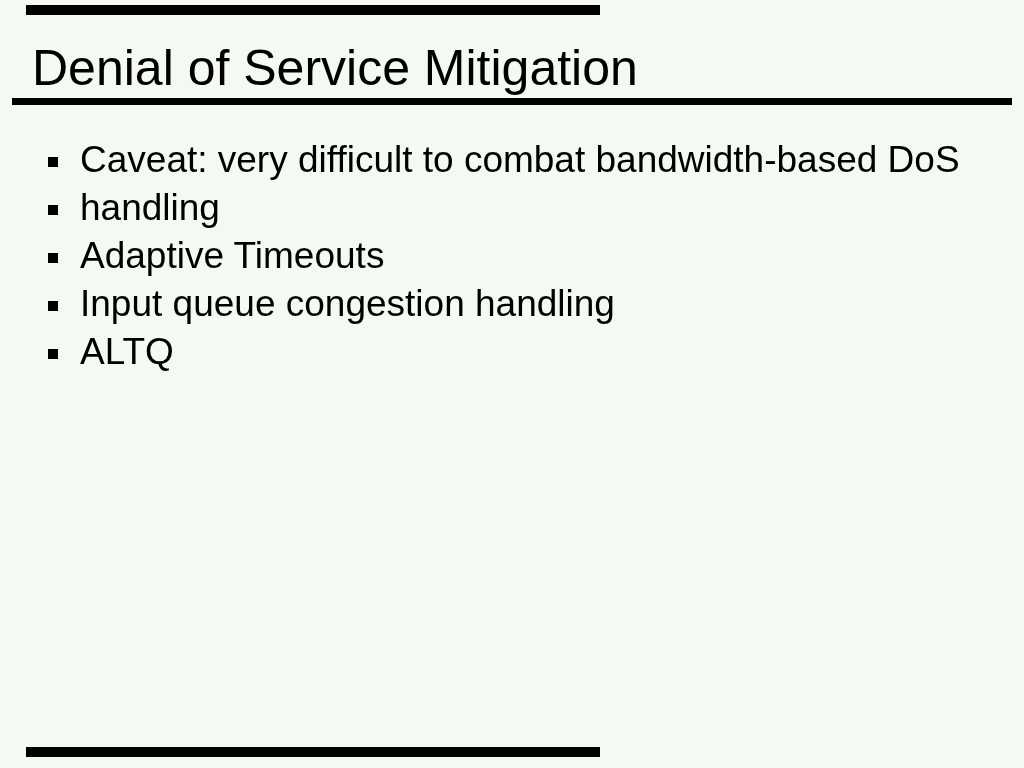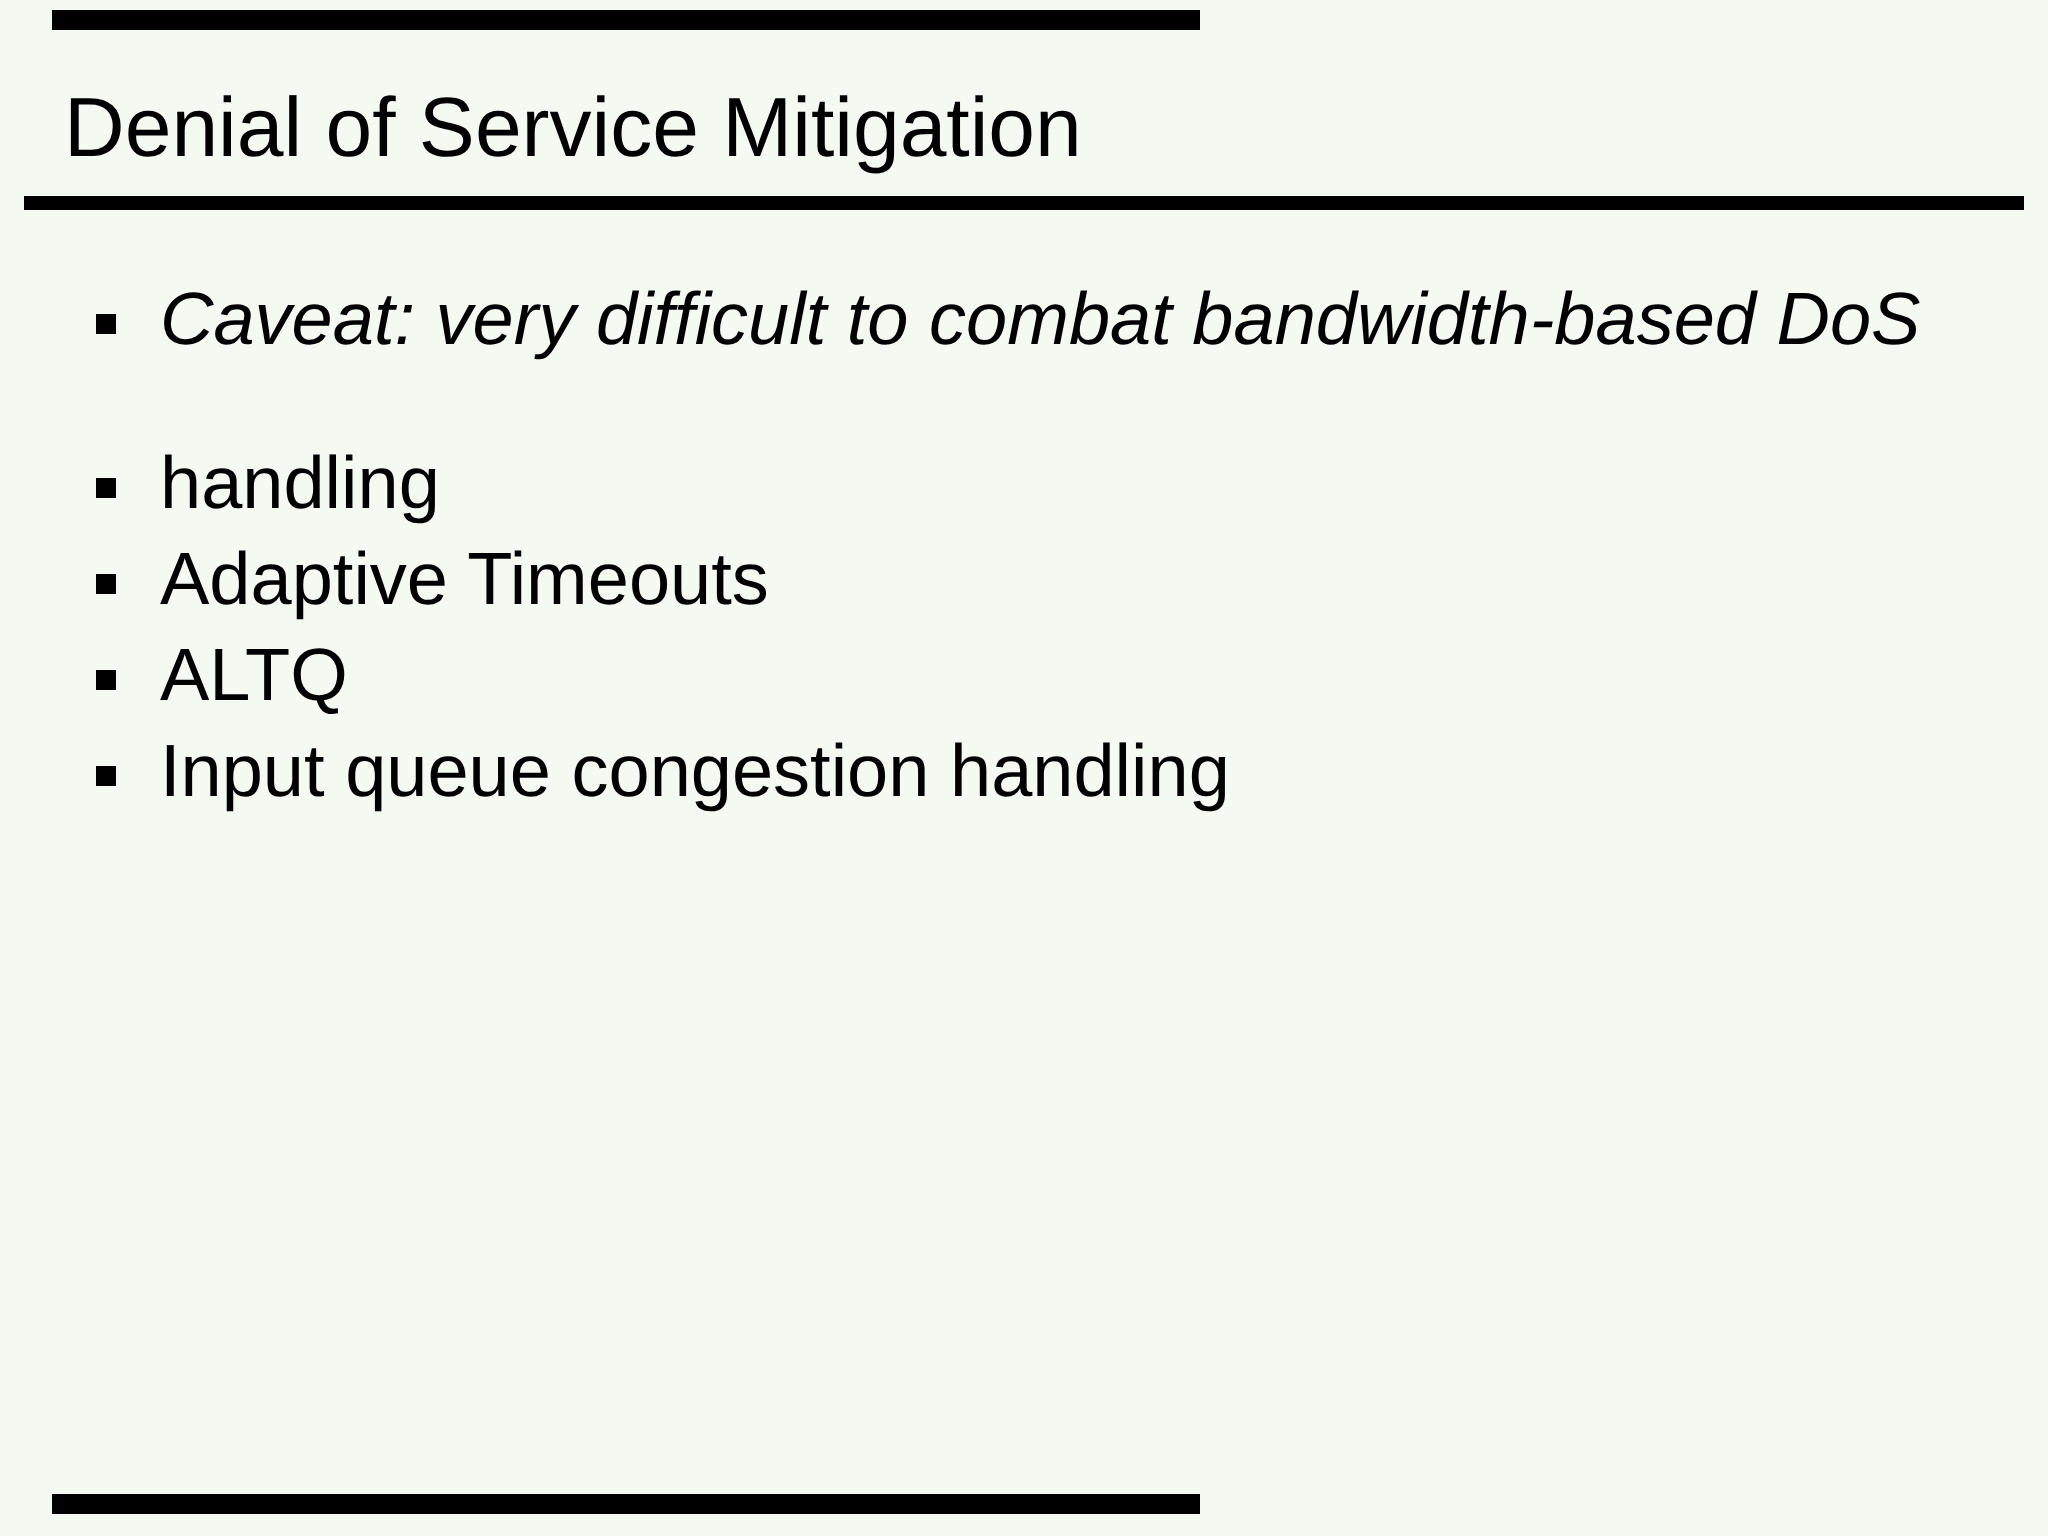--- a/index.html
+++ b/index.html
@@ -26,21 +26,21 @@
     height: 10px;
     background: #000000;
   }
   .edge-bar.top { top: 5px; }
   .edge-bar.bottom { top: 747px; }
   .slide-title {
     position: absolute;
     left: 32px;
     top: 42px;
     margin: 0;
-    font-size: 42px;
+    font-size: 50px;
     font-weight: 400;
     line-height: 1.05;
     letter-spacing: 0px;
     white-space: nowrap;
     text-align: right;
   }
   .title-rule {
     position: absolute;
     left: 12px;
     top: 98px;
@@ -58,22 +58,20 @@
   }
   .bullet-line {
     display: flex;
     align-items: center;
     height: 48px;
     font-size: 37px;
     line-height: 48px;
     white-space: nowrap;
   }
   .bullet-line.gap-after {
-    margin-bottom: 34px;
-    font-style: italic;
   }
   .bullet-square {
     flex: none;
     width: 10px;
     height: 10px;
     background: #000000;
     margin-right: 22px;
     margin-top: 3px; 
   }
 </style>
@@ -96,23 +94,23 @@
     <li class="bullet-line">
       <span class="bullet-square"></span>
       <span>handling</span>
     </li>
     <li class="bullet-line">
       <span class="bullet-square"></span>
       <span>Adaptive Timeouts</span>
     </li>
     <li class="bullet-line">
       <span class="bullet-square"></span>
-      <span>ALTQ</span>
+      <span>Input queue congestion handling</span>
     </li>
     <li class="bullet-line">
       <span class="bullet-square"></span>
-      <span>Input queue congestion handling</span>
+      <span>ALTQ</span>
     </li>
   </ul>
 
   <div class="edge-bar bottom"></div>
 
 </div>
 
 </body></html>

